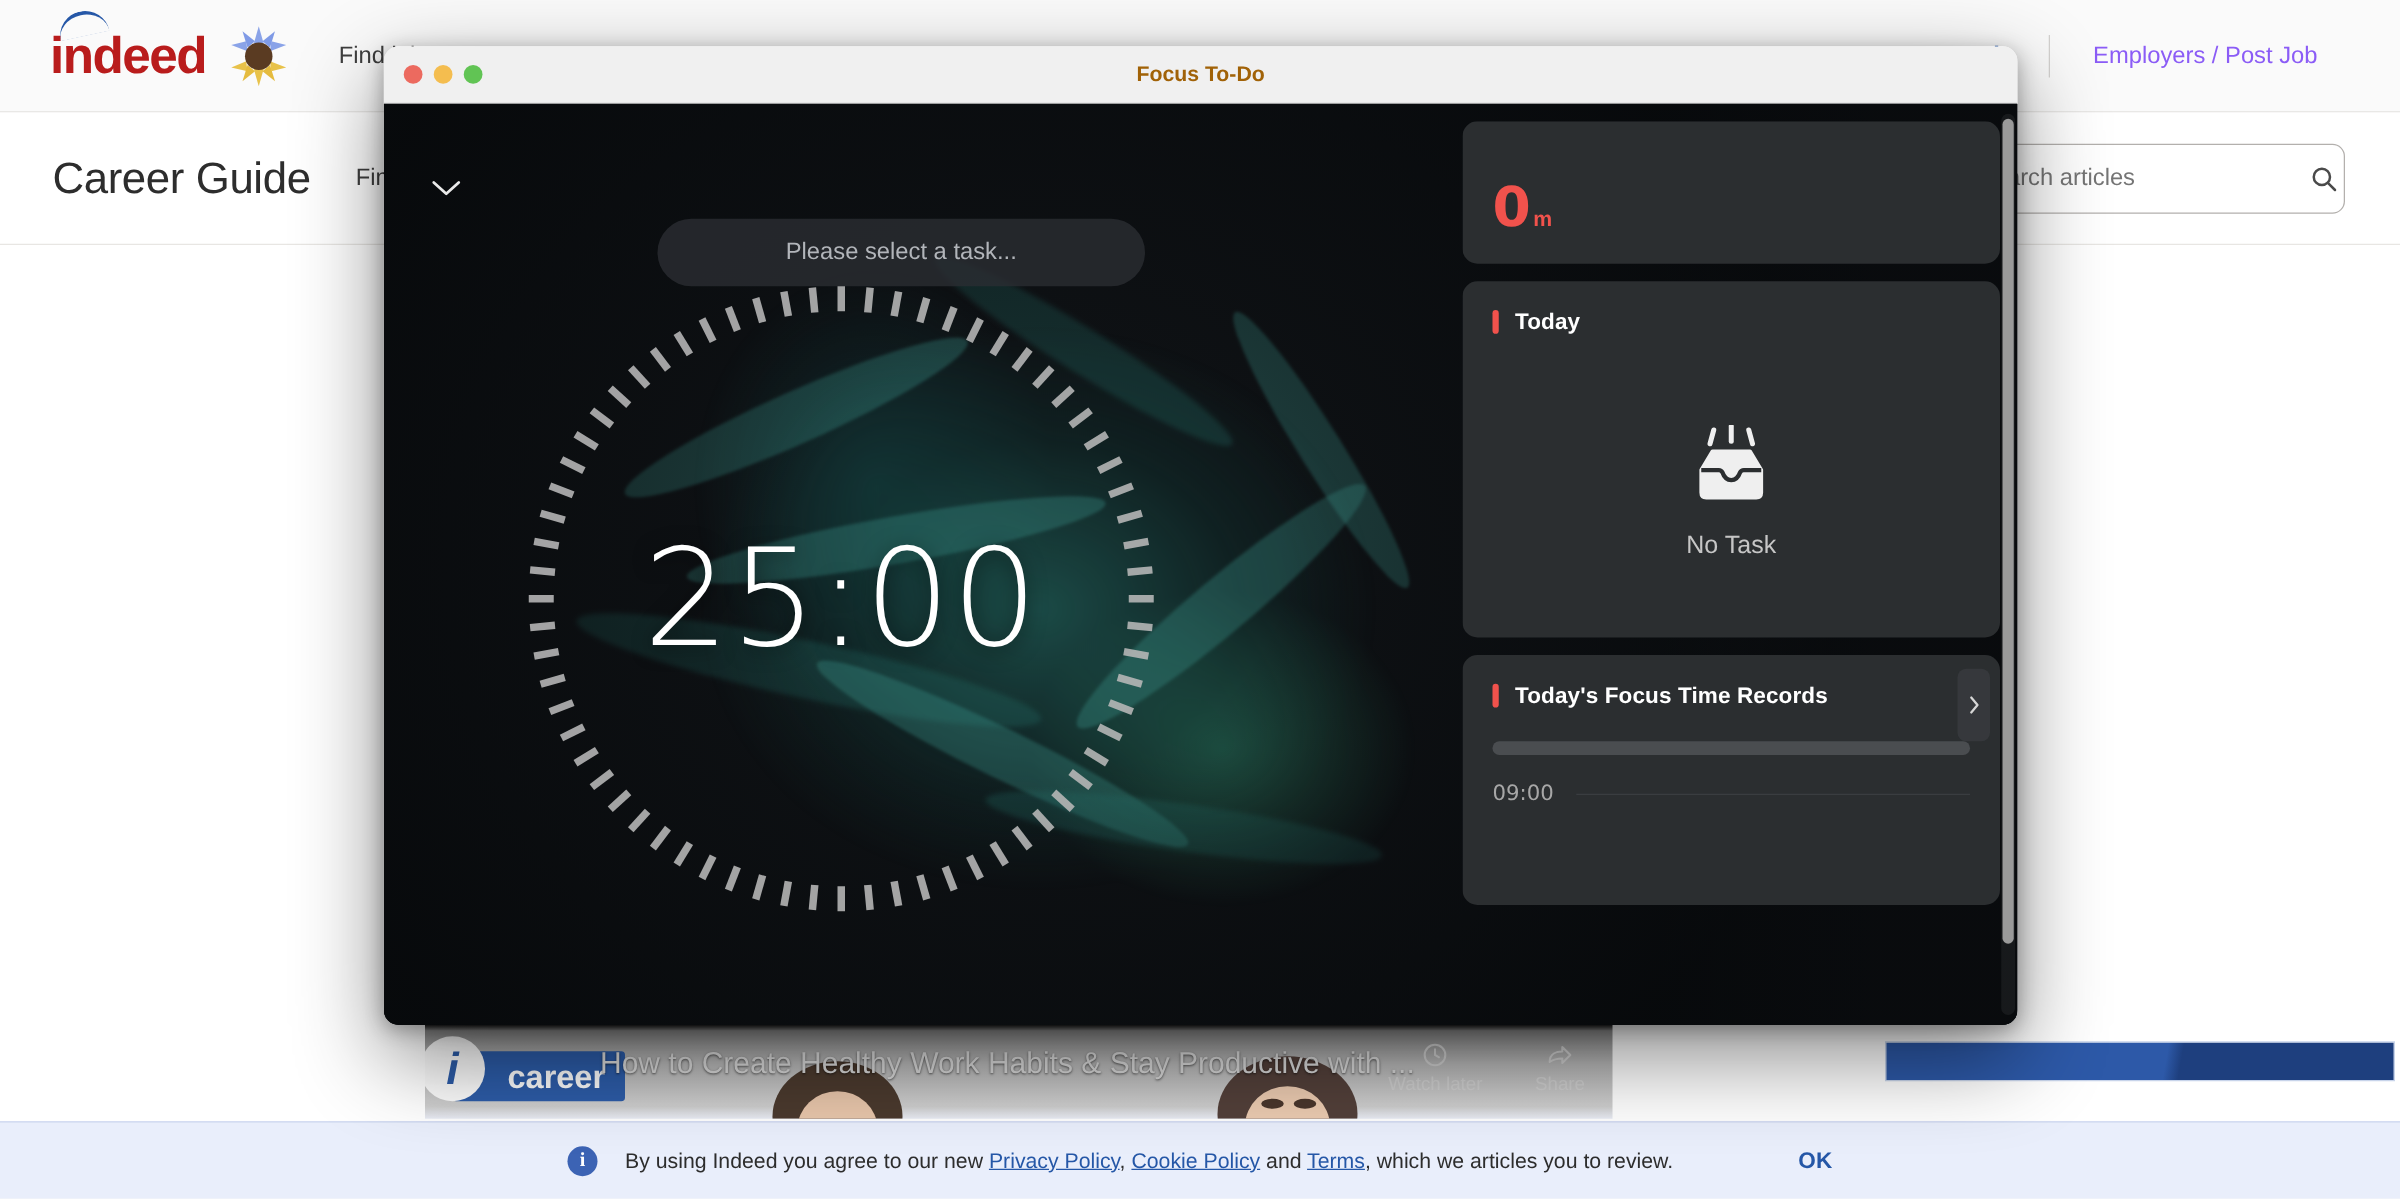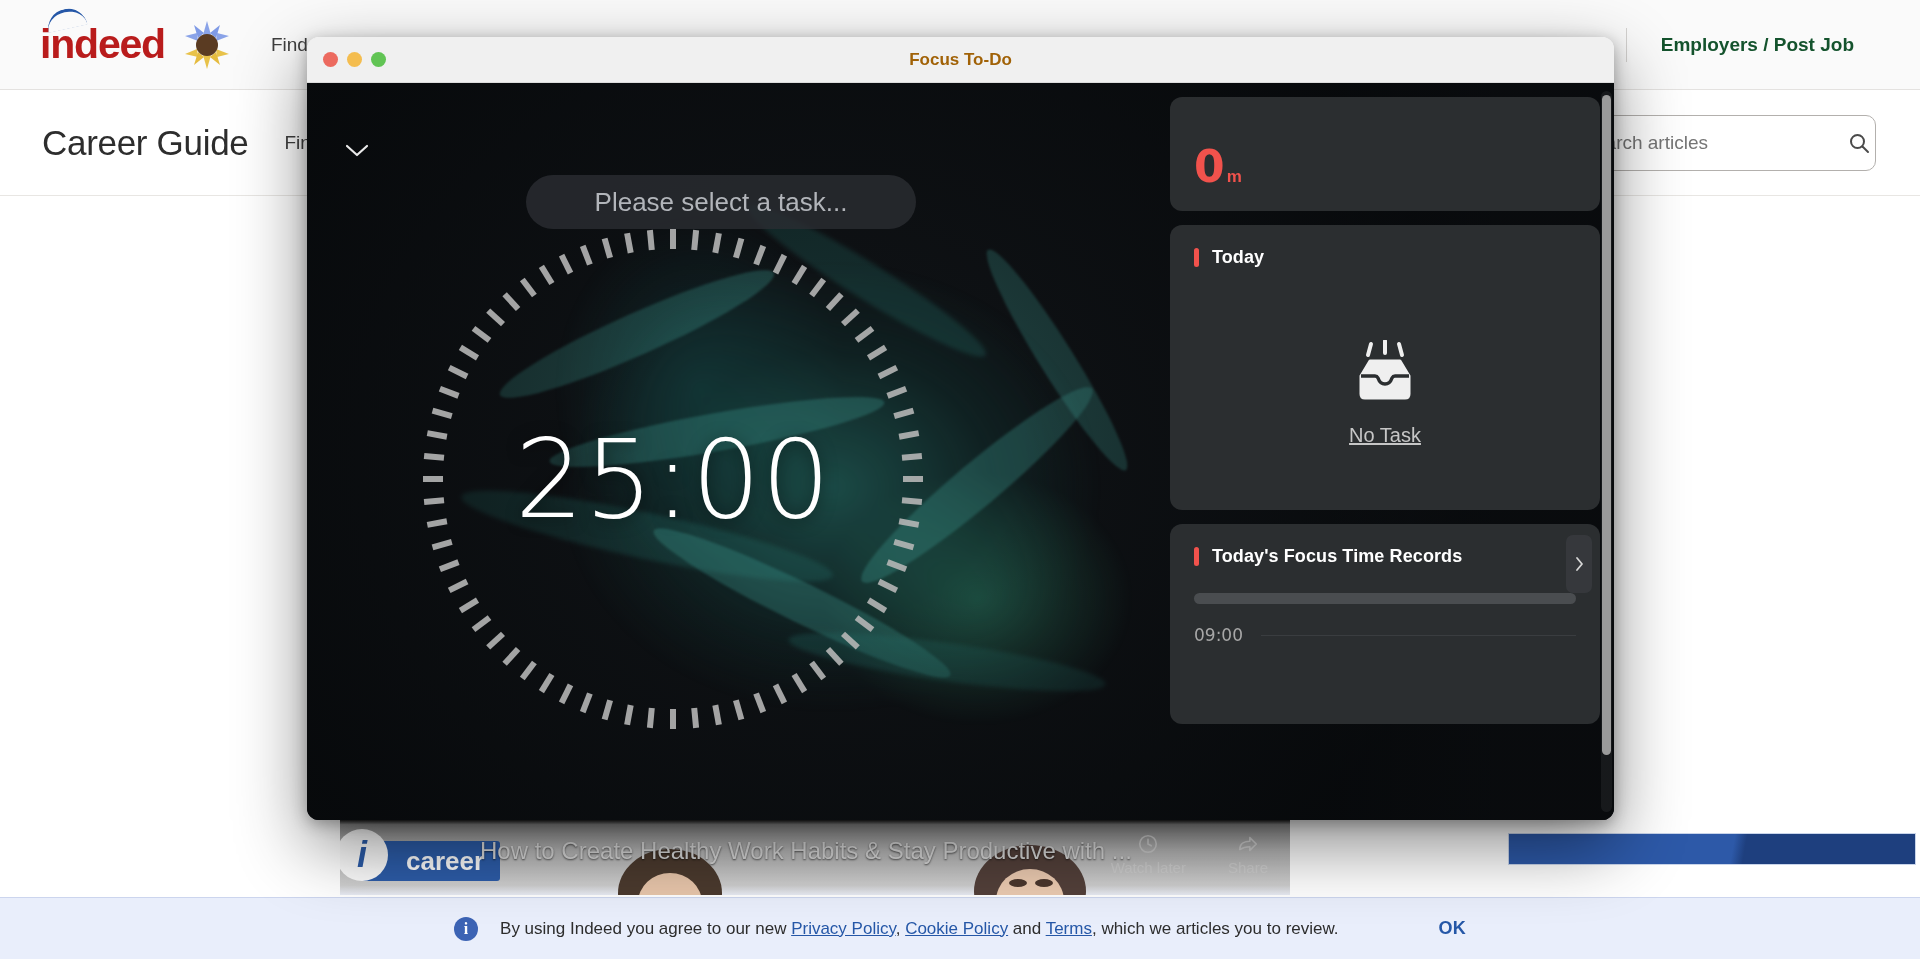--- a/index.html
+++ b/index.html
@@ -26,21 +26,21 @@
     transform: rotate(-12deg);
   }
   .sunflower { width: 56px; height: 56px; position: relative; }
 
   .indeed-nav-right {
     margin-left: auto; display:flex; align-items:center; gap: 0; margin-right: 40px;
     font-size: 19px;
   }
   .nav-signin { color:#2557a7; font-weight:700; padding: 0 28px; }
   .nav-divider { width:1px; height:34px; background:#d4d2d0; }
-  .nav-employers { color:#14532d; padding: 0 26px 0 34px; font-weight: bold; }
+  .nav-employers { color:#8b5cf6; padding: 0 26px 0 34px; }
 
   .indeed-nav2 {
     position:absolute; left:0; top:90px; width:1920px; height:106px;
     background:#fff; border-bottom:1px solid #e8e6e3;
     display:flex; align-items:center;
   }
   .career-guide-title { margin-left: 42px; font-size: 35px; color:#2d2d2d; letter-spacing:-0.3px;}
   .cg-links { margin-left: 36px; display:flex; gap:34px; font-size:19px; color:#3f3f3f;}
   .search-box {
     margin-left:auto; margin-right: 44px; width: 300px; height: 56px;
@@ -145,21 +145,21 @@
 
   
   .collapse-chevron {
     position:absolute; left: 30px; top: 52px; width: 40px; height: 30px;
     display:flex; align-items:center; justify-content:center; cursor:pointer;
   }
   .task-select {
     position:absolute; left: 219px; top: 92px; width: 390px; height: 54px;
     background: rgba(42,45,50,.80); border-radius: 27px;
     display:flex; align-items:center; justify-content:center;
-    color:#b2b5ba; font-size:26px; cursor:pointer;
+    color:#b2b5ba; font-size:19px; cursor:pointer;
   }
   .dial { position:absolute; left: 110px; top: 140px; width: 512px; height: 512px; }
   .timer-text {
     position:absolute; left: 110px; top: 140px; width: 512px; height: 512px;
     display:flex; align-items:center; justify-content:center;
     color:#fff; font-size: 108px; font-weight: 300; letter-spacing: 1px;
     font-family:"DejaVu Sans", sans-serif;
     text-shadow: 0 2px 16px rgba(0,0,0,.5);
   }
 
@@ -178,21 +178,21 @@
 
   .focus-amount { margin-top: 26px; display:flex; align-items:baseline; gap:2px; }
   .focus-num { color:#f1524c; font-size: 44px; font-weight: 700; line-height:1; font-family:"DejaVu Sans", sans-serif;}
   .focus-unit { color:#f1524c; font-size: 17px; font-weight:600; }
 
   .card-today { height: 285px; }
   .empty-wrap {
     position:absolute; left:0; right:0; top: 115px;
     display:flex; flex-direction:column; align-items:center; gap: 18px;
   }
-  .empty-label { color:#c6c6c6; font-size:20px;text-decoration:underline; }
+  .empty-label { color:#c6c6c6; font-size:20px; }
 
   .card-records { height: 200px; }
   .rec-bar {
     margin-top: 26px; height: 11px; border-radius: 6px; background:#4a4d50; width: 100%;
   }
   .rec-row { margin-top: 21px; display:flex; align-items:center; gap: 18px; }
   .rec-time { color:#a7a7a7; font-size:17px; font-family:"DejaVu Sans", sans-serif;}
   .rec-line { flex:1; height:1px; background:#3a3d40; }
 
   .expand-handle {

